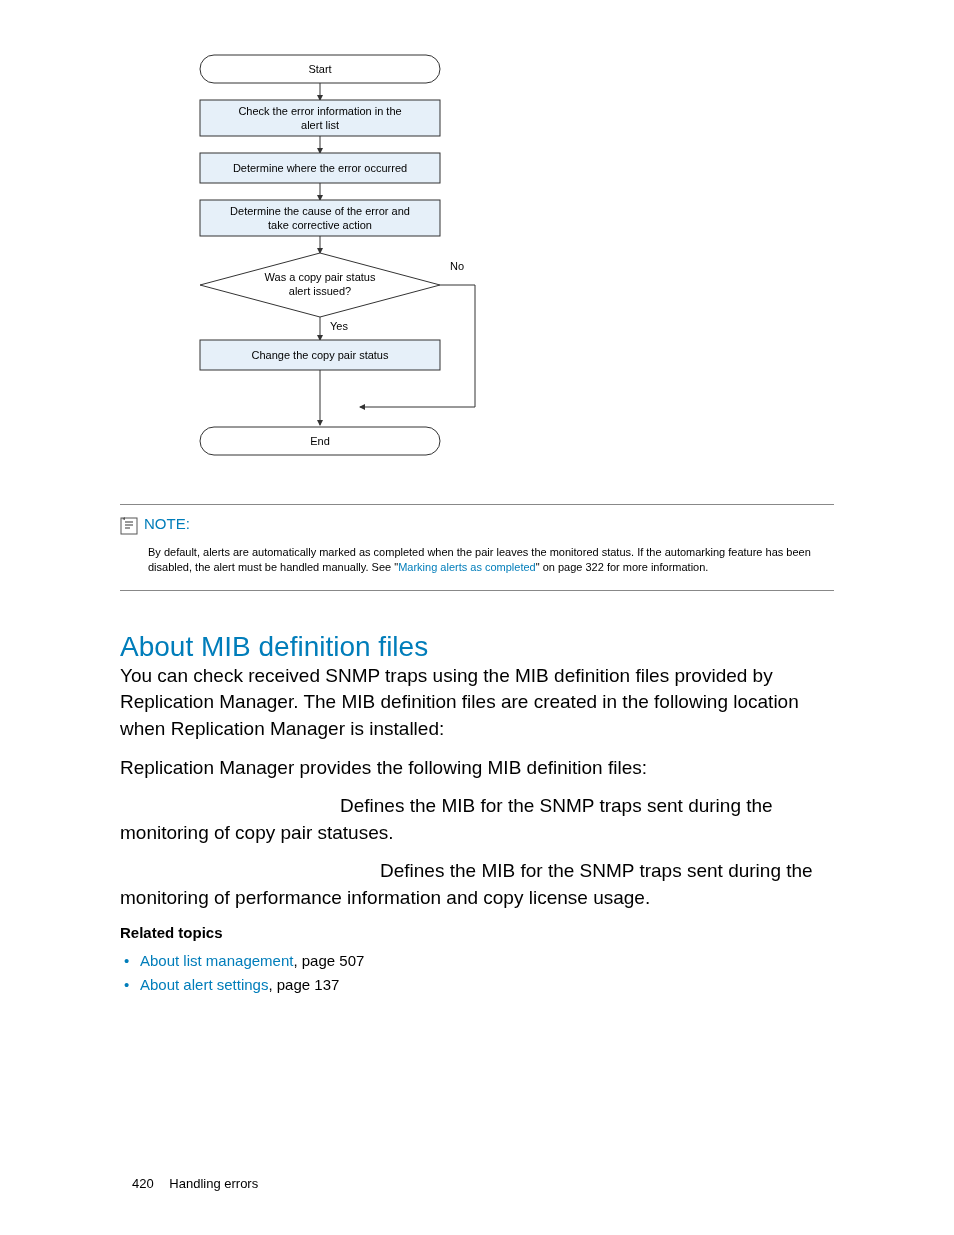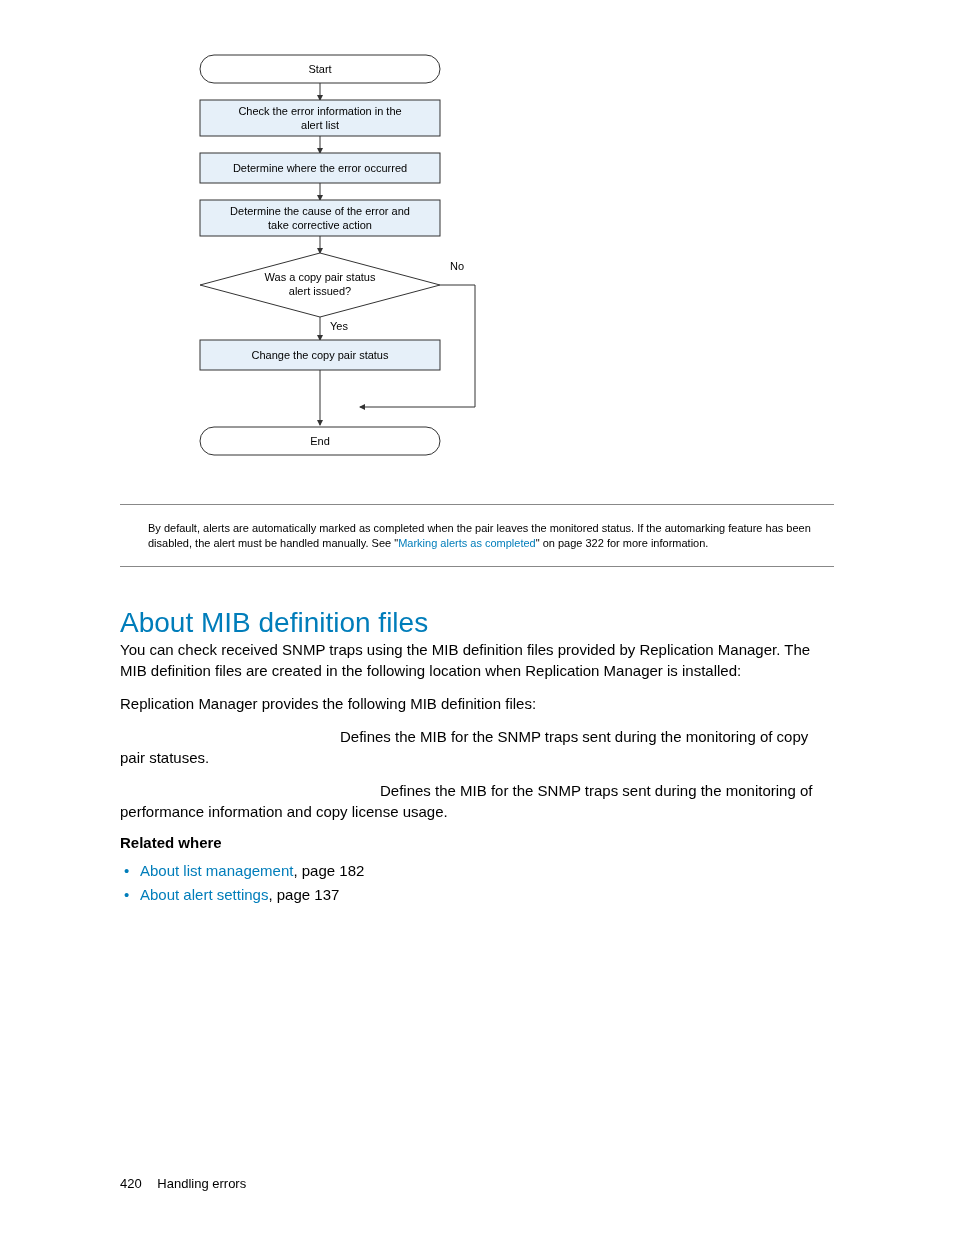--- a/index.html
+++ b/index.html
@@ -50,21 +50,21 @@
     color: #007dba;
     text-decoration: none;
   }
   h2.section {
     font-size: 28px;
     font-weight: normal;
     color: #007dba;
     margin: 30px 0 0 0;
   }
   .body-text {
-    font-size: 15px;
+    font-size: 19px;
     line-height: 1.4;
     margin: 0 0 12px 0;
   }
   .related-topics {
     font-weight: bold;
     font-size: 15px;
     margin: 12px 0 8px 0;
   }
   ul.topics {
     margin: 0 0 0 4px;
@@ -79,21 +79,21 @@
   }
   ul.topics li::before {
     content: "•";
     position: absolute;
     left: 0;
     color: #007dba;
   }
   .footer {
     position: absolute;
     bottom: 44px;
-    left: 120px;
+    left: 132px;
     font-size: 13px;
   }
   .footer .pnum { margin-right: 12px; }
   
   .fc-box {
     fill: #e6f0f9;
     stroke: #333;
     stroke-width: 1;
   }
   .fc-term {
@@ -168,39 +168,51 @@
       <line x1="140" y1="320" x2="140" y2="375" class="fc-line" marker-end="url(#arrow)"></line>
 
       <line x1="170" y1="350" x2="170" y2="364" class="fc-line" style="stroke:none"></line>
 
       <rect x="20" y="377" rx="14" ry="14" width="240" height="28" class="fc-term"></rect>
       <text x="140" y="395" class="fc-text">End</text>
     </svg>
   </div>
 
   <div class="note-block">
+    <div class="note-row">
+      <span class="note-icon">
+        <svg width="18" height="18" viewBox="0 0 18 18">
+          <rect x="1" y="1" width="16" height="16" fill="none" stroke="#555" stroke-width="1"></rect>
+          <line x1="5" y1="5" x2="13" y2="5" stroke="#555" stroke-width="1.2"></line>
+          <line x1="5" y1="8" x2="13" y2="8" stroke="#555" stroke-width="1.2"></line>
+          <line x1="5" y1="11" x2="10" y2="11" stroke="#555" stroke-width="1.2"></line>
+          <path d="M2,2 L5,0 L5,3 Z" fill="#555"></path>
+        </svg>
+      </span>
+      <span class="note-label">NOTE:</span>
+    </div>
     <p class="note-text">
       <span>By default, alerts are automatically marked as completed when the pair leaves the monitored status. If the automarking feature has been disabled, the alert must be handled manually. See "</span><a href="#" class="link">Marking alerts as completed</a><span>" on page 322 for more information.</span>
     </p>
   </div>
 
   <h2 class="section">About MIB definition files</h2>
 
   <p class="body-text">You can check received SNMP traps using the MIB definition files provided by Replication Manager. The MIB definition files are created in the following location when Replication Manager is installed:</p>
 
   <p class="body-text" style="margin-top:6px">Replication Manager provides the following MIB definition files:</p>
 
   <p class="body-text" style="text-indent:220px">Defines the MIB for the SNMP traps sent during the monitoring of copy pair statuses.</p>
 
   <p class="body-text" style="text-indent:260px">Defines the MIB for the SNMP traps sent during the monitoring of performance information and copy license usage.</p>
 
-  <div class="related-topics">Related where</div>
+  <div class="related-topics">Related topics</div>
   <ul class="topics">
     <li>
-      <a href="#" class="link">About list management</a><span>, page 182</span>
+      <a href="#" class="link">About list management</a><span>, page 507</span>
     </li>
     <li>
       <a href="#" class="link">About alert settings</a><span>, page 137</span>
     </li>
   </ul>
 
 </div>
 
 <div class="footer">
   <span class="pnum">420</span>

